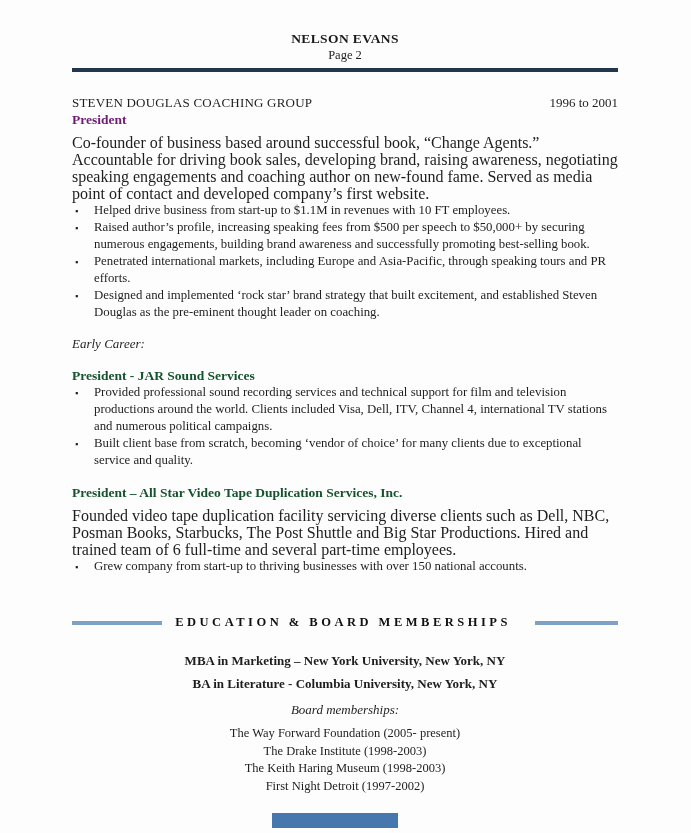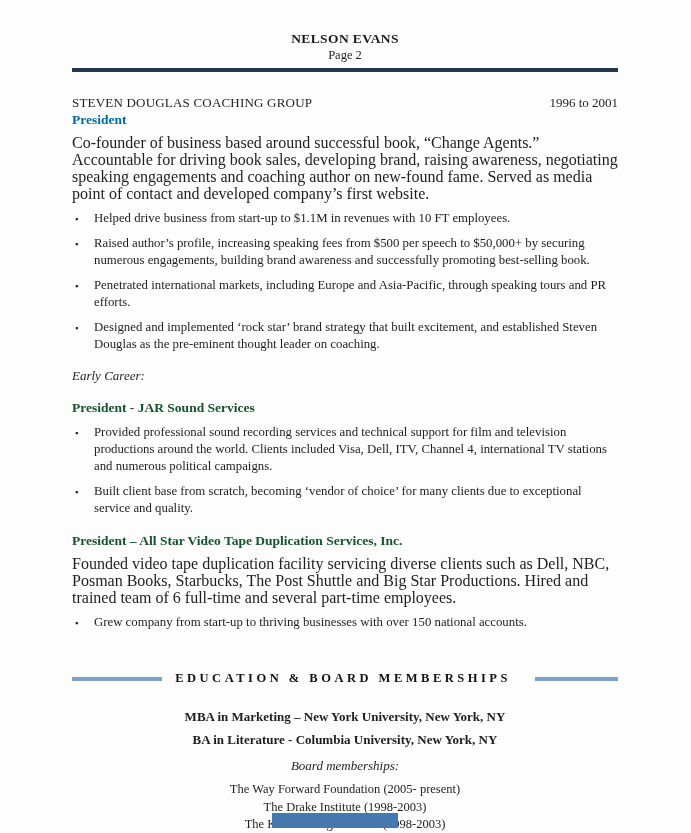--- a/index.html
+++ b/index.html
@@ -28,27 +28,27 @@
     height: 4px; background: #20374d; border: none; margin: 5px 0 0 0;
   }
   
   .job-head {
     display: flex; justify-content: space-between; align-items: flex-start;
     margin-top: 23px;
   }
   .company { font-size: 13px; letter-spacing: 0.2px; }
   .dates { font-size: 13px; }
   .job-title {
-    font-size: 13.5px; font-weight: bold; color: #0369a1; line-height: 17px;
+    font-size: 13.5px; font-weight: bold; color: #701a75; line-height: 17px;
   }
   .para { font-size: 16px; line-height: 17px; margin-top: 6px; }
   .bullet {
     position: relative;
     font-size: 12.8px; line-height: 17px;
-    margin-top: 8px; padding-left: 22px;
+    padding-left: 22px;
   }
   .bullet::before {
     content: "▪";
     position: absolute; left: 3px; top: 1px;
     font-size: 9px; color: #1e1e1e;
   }
   .early-label { font-style: italic; font-size: 13px; margin-top: 15px; }
   .sub-title {
     font-size: 13.5px; font-weight: bold; color: #14532d;
     margin-top: 15px; line-height: 17px;

